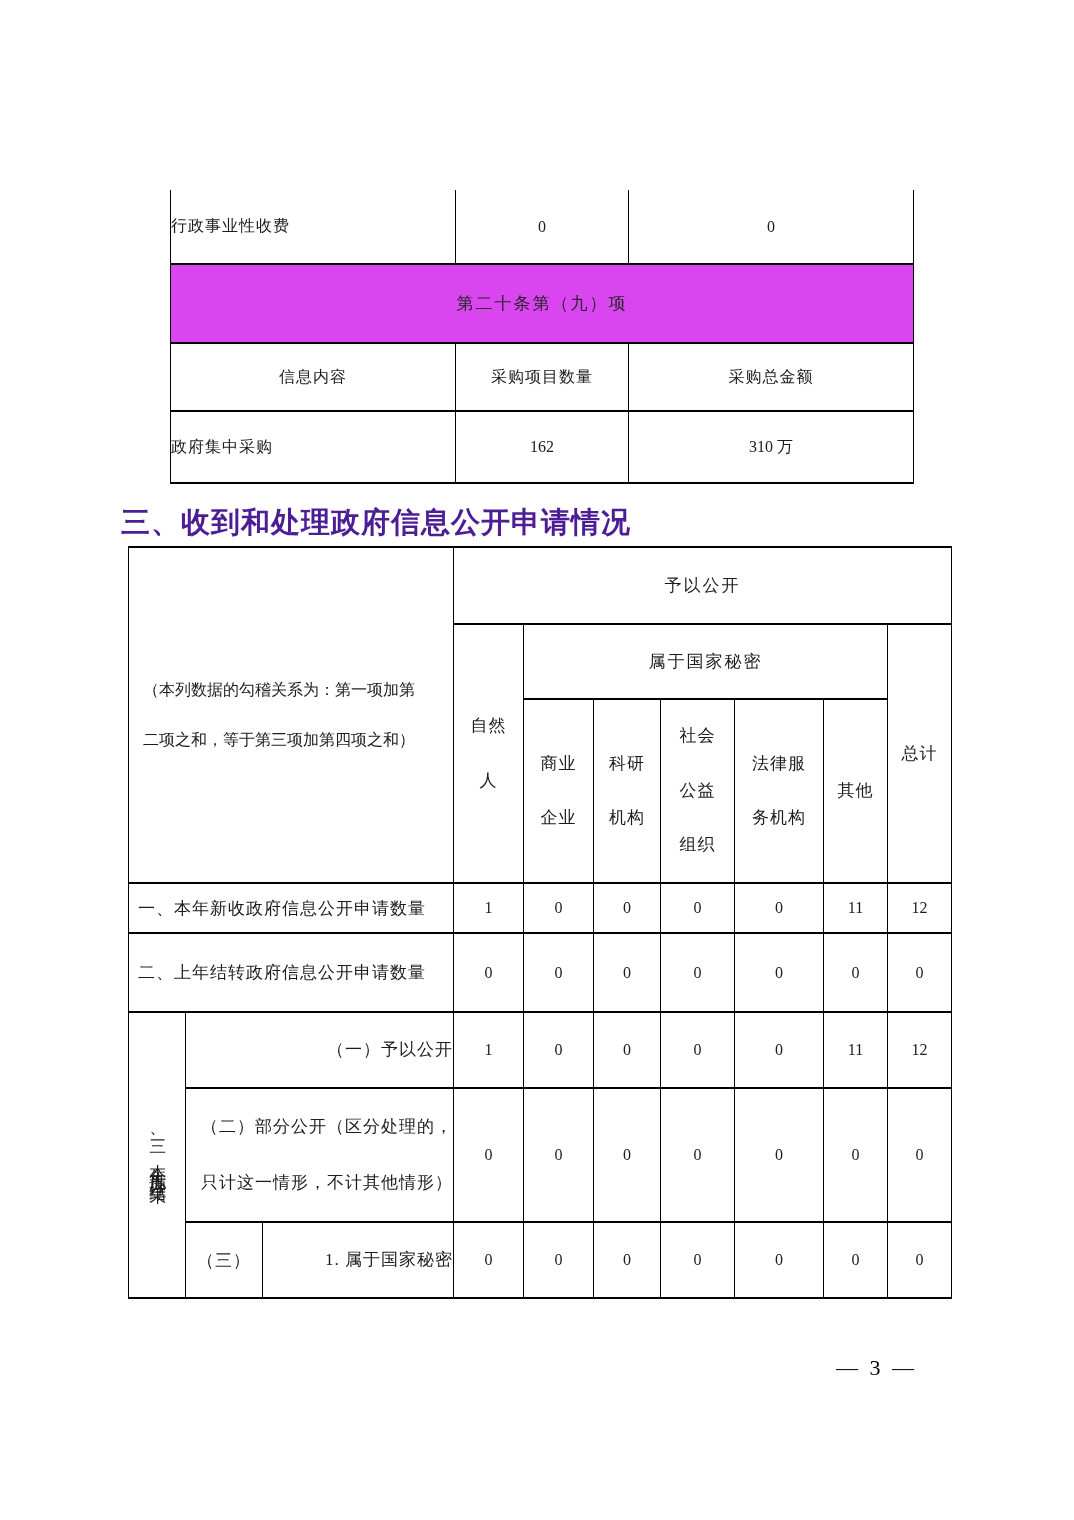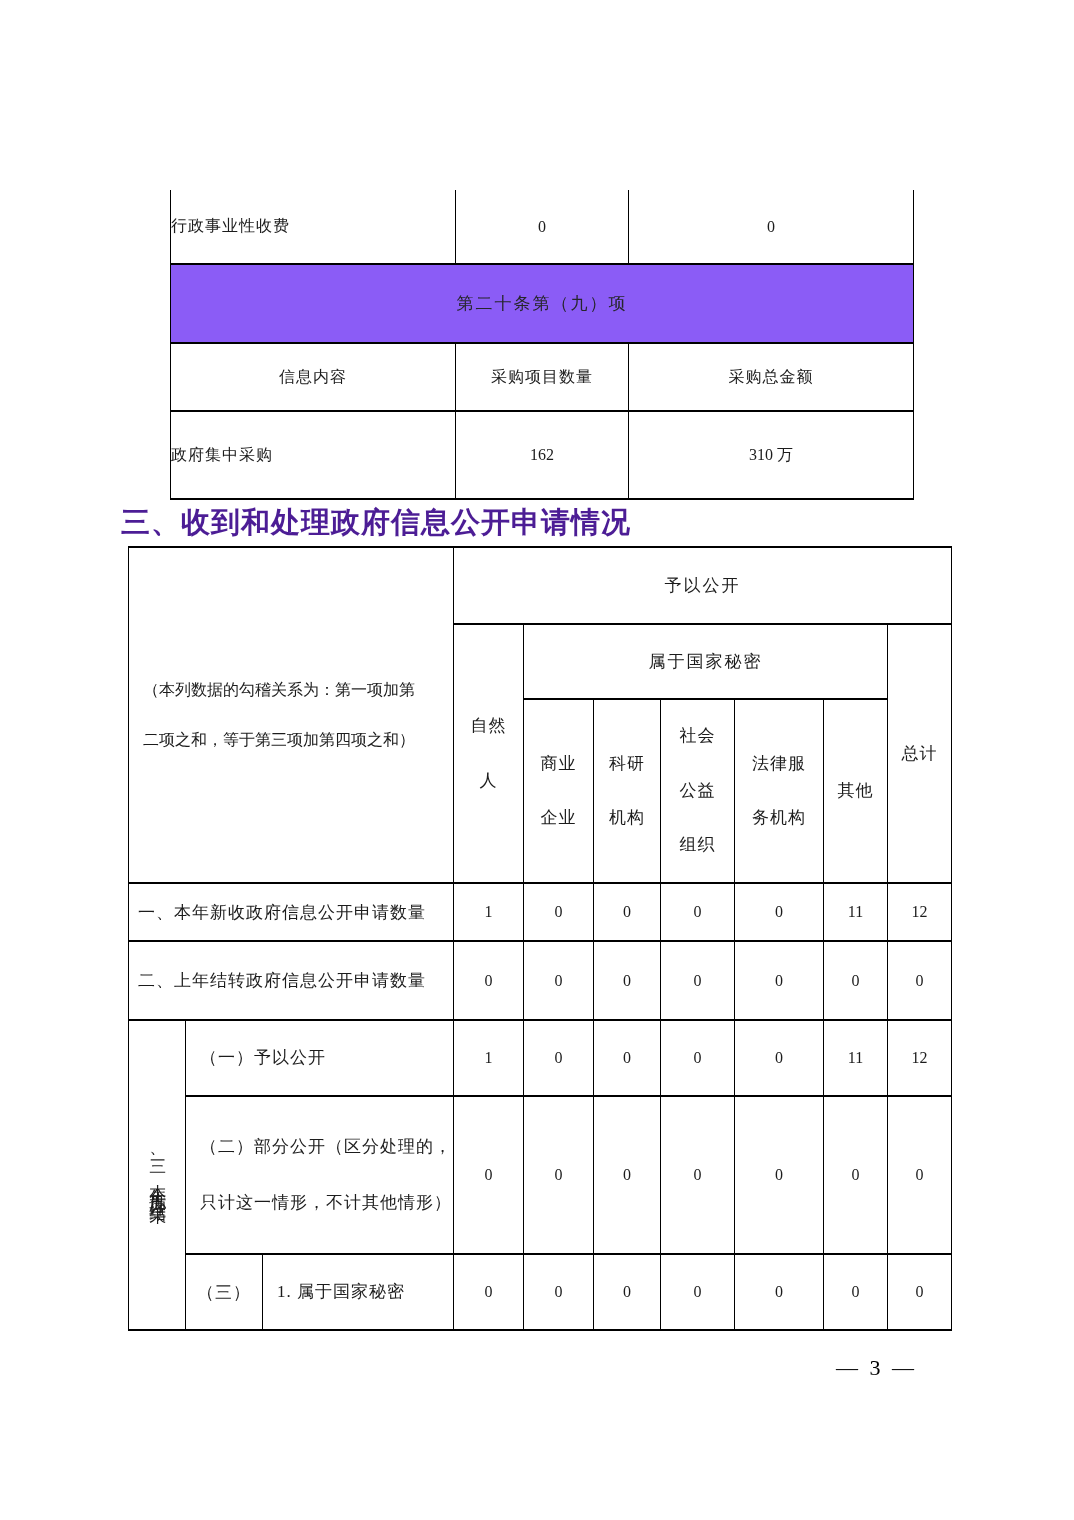--- a/index.html
+++ b/index.html
@@ -28,21 +28,21 @@
   }
 
   
   .app-table { left:128px; top:546px; width:823px; font-size:17px; letter-spacing:1px; }
   .app-table .grp { letter-spacing:2px; }
   .note {
     text-align:left; font-size:16px; letter-spacing:0;
     padding:0 30px 0 14px; line-height:3.1;
   }
   .rowlbl { text-align:left; padding-left:9px; white-space:nowrap; }
-  .sublbl { text-align:left; padding:0 0 0 14px; line-height:3.3; }
+  .sublbl { text-align:right; padding:0 0 0 14px; line-height:3.3; }
   .subhdr span, .nat span { display:inline-block; line-height:3.2; text-align:center; }
   .subhdr span { max-width:52px; }
   .subhdr span.w3 { max-width:58px; }
   .nat span { max-width:40px; }
   .num { font-size:16px; letter-spacing:0; }
   .vert span {
     writing-mode:vertical-rl; text-orientation:mixed;
     letter-spacing:4px; line-height:1.1; display:inline-block;
   }
 
@@ -63,28 +63,28 @@
         <col style="width:173px">
         <col style="width:285px">
       </colgroup>
     <tbody>
         <tr style="height:74px">
       <td class="lbl">行政事业性收费</td>
       <td class="num">0</td>
       <td class="num">0</td>
     </tr>
     <tr style="height:79px">
-      <td colspan="3" class="banner-cell" style="background: #8b5cf6;">第二十条第（九）项</td>
+      <td colspan="3" class="banner-cell" style="background: #d946ef;">第二十条第（九）项</td>
     </tr>
     <tr style="height:68px">
       <td>信息内容</td>
       <td>采购项目数量</td>
       <td>采购总金额</td>
     </tr>
-    <tr style="height:88px">
+    <tr style="height:72px">
       <td class="lbl">政府集中采购</td>
       <td class="num">162</td>
       <td class="num">310 万</td>
     </tr>
   </tbody>
     </table>
 
   <div class="sec-heading">三、收到和处理政府信息公开申请情况</div>
 
   <table class="app-table">
@@ -110,21 +110,21 @@
       <td colspan="5" class="grp">属于国家秘密</td>
       <td rowspan="2">总计</td>
     </tr>
     <tr style="height:184px" class="subhdr">
       <td><span>商业企业</span></td>
       <td><span>科研机构</span></td>
       <td><span>社会公益组织</span></td>
       <td><span class="w3">法律服务机构</span></td>
       <td><span>其他</span></td>
     </tr>
-    <tr style="height:58px">
+    <tr style="height:50px">
       <td colspan="3" class="rowlbl">一、本年新收政府信息公开申请数量</td>
       <td class="num">1</td>
       <td class="num">0</td>
       <td class="num">0</td>
       <td class="num">0</td>
       <td class="num">0</td>
       <td class="num">11</td>
       <td class="num">12</td>
     </tr>
     <tr style="height:79px">
@@ -141,21 +141,21 @@
       <td rowspan="3" class="vert"><span>三、本年度办理结果</span></td>
       <td colspan="2" class="sublbl">（一）予以公开</td>
       <td class="num">1</td>
       <td class="num">0</td>
       <td class="num">0</td>
       <td class="num">0</td>
       <td class="num">0</td>
       <td class="num">11</td>
       <td class="num">12</td>
     </tr>
-    <tr style="height:158px">
+    <tr style="height:134px">
       <td colspan="2" class="sublbl">（二）部分公开（区分处理的，只计这一情形，不计其他情形）</td>
       <td class="num">0</td>
       <td class="num">0</td>
       <td class="num">0</td>
       <td class="num">0</td>
       <td class="num">0</td>
       <td class="num">0</td>
       <td class="num">0</td>
     </tr>
     <tr style="height:76px">

